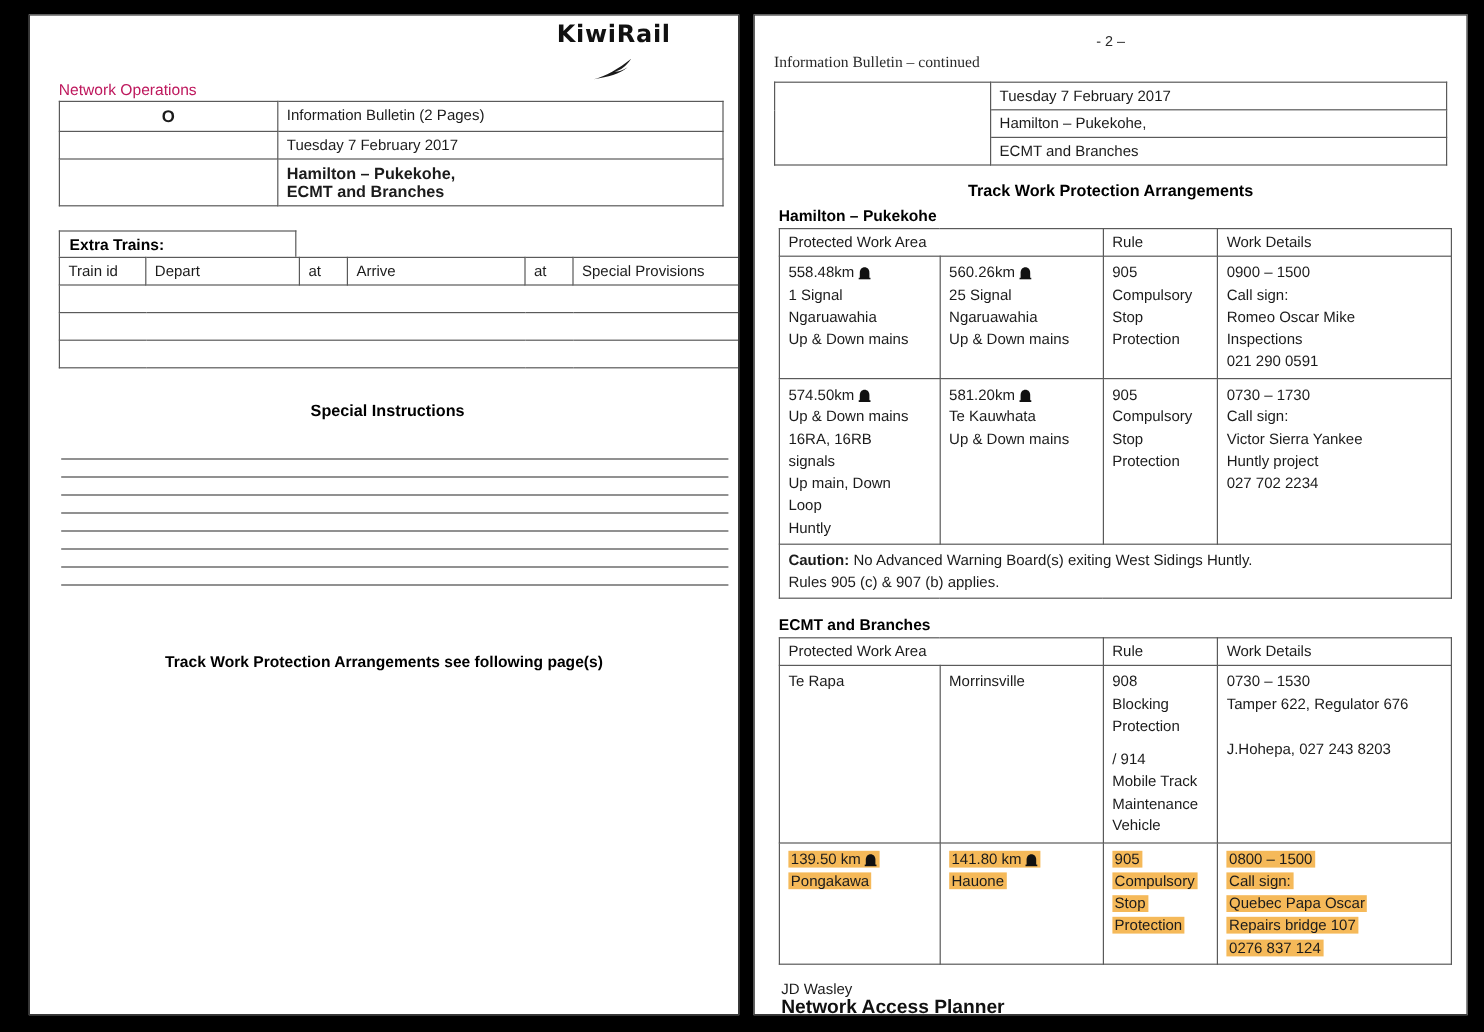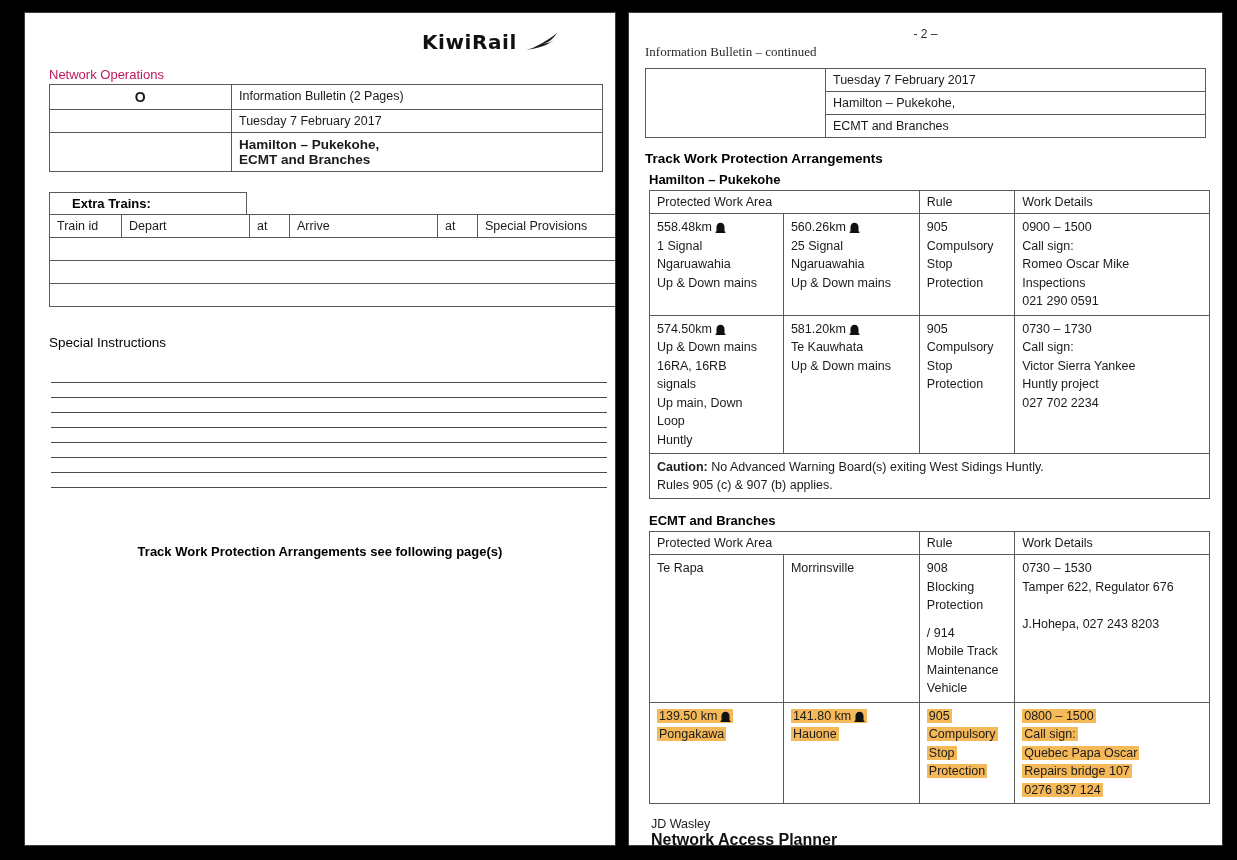--- a/index.html
+++ b/index.html
@@ -25,21 +25,21 @@
     position: relative;
     overflow: hidden;
   }
   .page-left  { width: 592px; padding: 14px 18px 10px 18px; }
   .page-right { width: 595px; padding: 10px 16px 8px 16px; }
   .tb     { font-weight: bold; }
 
   
   .logo-row { display: flex; justify-content: flex-end; align-items: center;
               height: 30px; padding-right: 38px; }
-  .logo-wrap { display: flex; align-items: center; gap: 8px; }
+  .logo-wrap { display: flex; align-items: center; gap: 8px; flex-direction: column; }
   .logo-text { font-family: "DejaVu Sans", sans-serif; font-weight: bold;
                font-size: 20px; letter-spacing: 0.6px; color: #111; }
   .logo-mark { display: block; }
 
   
   .netop-label { font-size: 13px; color: #be185d; margin: 10px 0 2px 6px; }
   table.grid { border-collapse: collapse; width: 100%; }
   table.grid td, table.grid th {
     border: 1px solid #5a5a5a; padding: 4px 7px;
     font-size: 12.5px; color: #1b1b1b; vertical-align: top; text-align: left;
@@ -49,42 +49,42 @@
   .hdr-table td { padding: 3px 8px; }
   .hdr-left { width: 182px; text-align: center !important; }
   .oh { font-weight: bold; font-size: 14px; letter-spacing: .5px; }
   .hdr-sub { color: #3a3a3a; }
   .hdr-bold { font-weight: bold; font-size: 13.5px; }
 
   
   .extra-wrap { margin: 20px 0 0 6px; width: 570px; }
   .extra-title-box {
     border: 1px solid #5a5a5a; border-bottom: none;
-    width: 198px; padding: 3px 22px; font-weight: bold; font-size: 13px;
+    width: 198px; padding: 3px 8px; font-weight: bold; font-size: 13px;
   }
   .extra-table td { height: 19px; }
   .c-train { width: 72px; }
   .c-depart { width: 128px; }
   .c-at1 { width: 40px; }
   .c-arrive { width: 148px; }
   .c-at2 { width: 40px; }
 
   
-  .spec-title { font-weight: normal; font-size: 13.5px; margin: 28px 0 0 6px; }
+  .spec-title { font-weight: bold; font-size: 13.5px; margin: 28px 0 0 6px; text-align: center; }
   .rule-lines { margin: 18px 0 0 8px; width: 556px; }
   .rule-lines .ln { height: 15px; border-bottom: 1.4px solid #4a4a4a; }
   .twp-note { margin-top: 56px; font-weight: bold; font-size: 13px; text-align: center; }
 
   
   .pg-num { text-align: center; font-size: 12px; color: #2a2a2a; margin-top: 4px; }
   .pg-cont { font-size: 13px; color: #2a2a2a; margin-top: 3px; font-family: Liberation Serif, serif; }
   .rhdr-table { width: 535px; margin: 8px auto 0 auto; }
   .rhdr-table td { padding: 3px 9px; }
   .rhdr-left { width: 180px; }
-  .twp-head { text-align: left; font-weight: bold; font-size: 13.5px; margin: 13px 0 6px 0; }
+  .twp-head { text-align: center; font-weight: bold; font-size: 13.5px; margin: 13px 0 6px 0; }
   .sec-head { font-weight: bold; font-size: 13px; margin: 0 0 3px 4px; }
 
   .work-table { width: 552px; margin-left: 4px; }
   .work-table th {
     text-align: center; font-weight: bold; font-size: 13px; padding: 4px 4px;
   }
   .work-table td { padding: 5px 6px; font-size: 12.3px; line-height: 1.48; }
   .col-pwa1 { width: 132px; }
   .col-pwa2 { width: 134px; }
   .col-rule { width: 94px; }

